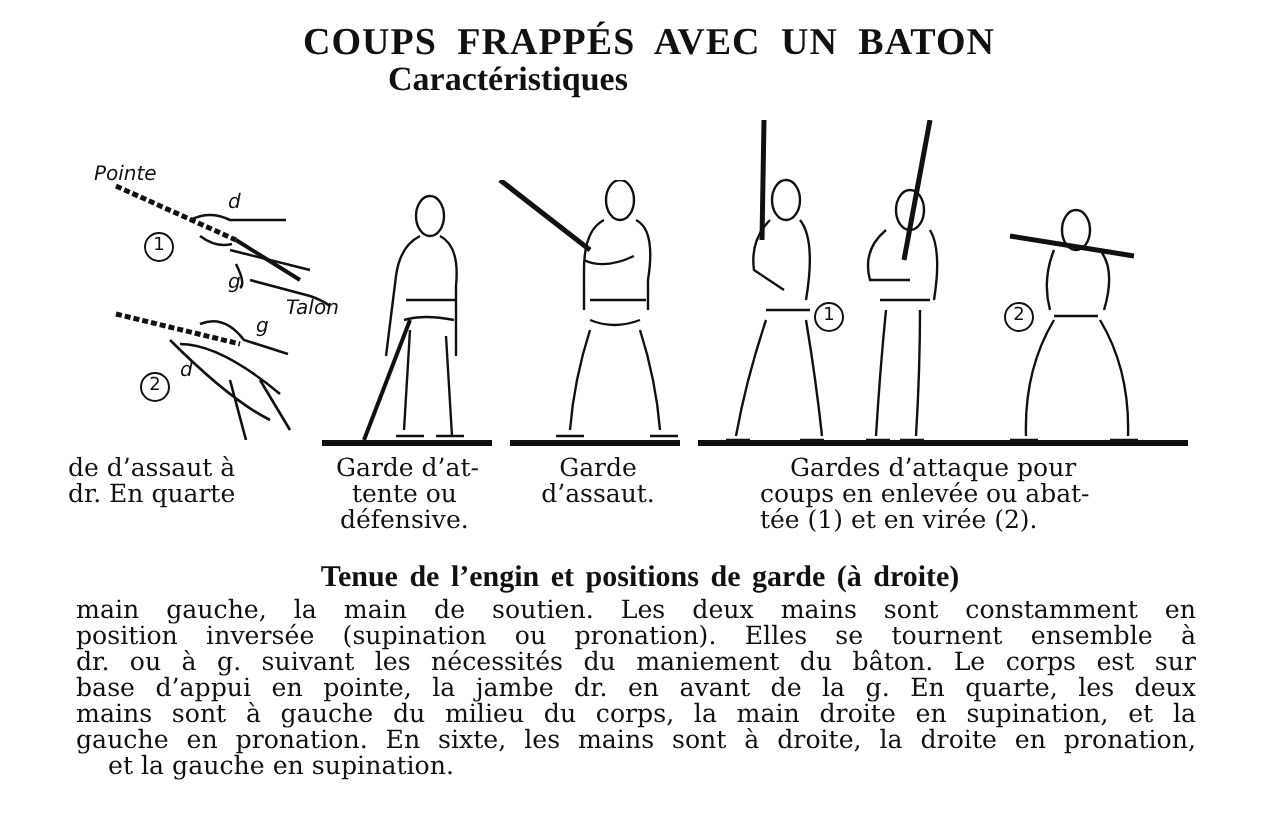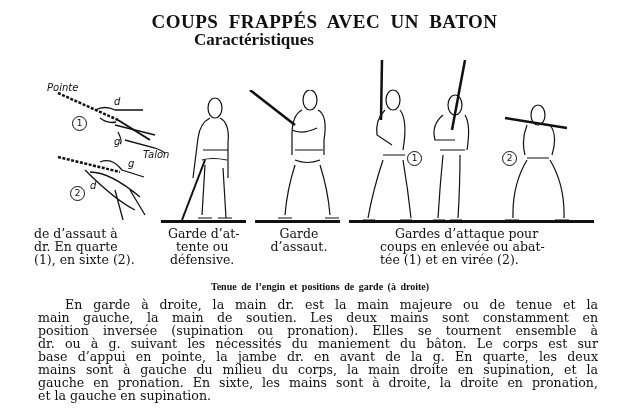--- a/index.html
+++ b/index.html
@@ -3,25 +3,25 @@
 <meta charset="utf-8">
 <style>
   html, body { margin:0; padding:0; background:#fff; }
   body { width:640px; height:414px; position:relative; overflow:hidden; font-family:"DejaVu Serif", serif; color:#111; }
   .title { position:absolute; left:0; width:561px; top:11px; text-align:center; font-family:"Liberation Serif", serif; font-weight:bold; font-size:19px; letter-spacing:0.5px; word-spacing:5px;padding-left:44px; }
   .subtitle { position:absolute; left:0; width:508px; top:30px; text-align:center; font-family:"Liberation Serif", serif; font-weight:bold; font-size:17px; }
   .fig { position:absolute; }
   .ground { position:absolute; height:3px; background:#111; top:220px; }
   .cap { position:absolute; font-size:12.5px; line-height:13px; text-align:justify; text-align-last:left; }
   .cap span { display:block; }
-  .section-title { position:absolute; left:0; width:640px; top:281px; text-align:center; font-family:"Liberation Serif", serif; font-weight:bold; font-size:10px; word-spacing:2px; }
+  .section-title { position:absolute; left:0; width:640px; top:281px; text-align:center; font-family:"Liberation Serif", serif; font-weight:bold; font-size:15px; word-spacing:2px; }
   .para { position:absolute; left:38px; top:298px; width:560px; font-size:12.6px; line-height:13px; }
   .para span { display:block; text-align:justify; text-align-last:justify; white-space:nowrap; }
   .para span.first { padding-left:27px; }
-  .para span.last { text-align-last:left; }
+  .para span.last { text-align-last:left;margin-left:16px; }
   .lbl { font-family:"DejaVu Sans", sans-serif; font-style:italic; font-size:10px; position:absolute; }
   .num { position:absolute; width:13px; height:13px; border:1.3px solid #111; border-radius:50%; font-family:"DejaVu Sans", sans-serif; font-size:9px; line-height:13px; text-align:center; }
 </style>
 </head>
 <body>
 
 <div class="title">COUPS FRAPPÉS AVEC UN BATON</div>
 <div class="subtitle">Caractéristiques</div>
 
 <div class="fig" style="left:0;top:60px;width:170px;height:160px;">
@@ -41,21 +41,20 @@
   <span class="lbl" style="left:114px;top:76px;">g</span>
   <span class="lbl" style="left:143px;top:89px;">Talon</span>
   <span class="lbl" style="left:128px;top:98px;">g</span>
   <span class="lbl" style="left:90px;top:120px;">d</span>
   <span class="num" style="left:72px;top:56px;">1</span>
   <span class="num" style="left:70px;top:126px;">2</span>
 </div>
 <div class="cap" style="left:34px;top:227px;width:118px;">
   <span>de d’assaut à</span>
   <span>dr. En quarte</span>
-  <span>(1), en sixte (2).</span>
 </div>
 
 <div class="fig" style="left:160px;top:90px;width:90px;height:132px;">
   <svg width="90" height="132" viewBox="0 0 90 132">
     <g stroke="#111" fill="none" stroke-width="1.2">
       <ellipse cx="55" cy="18" rx="7" ry="10"></ellipse>
       <path d="M50 28 q-10 5 -12 20 l-5 40 M60 28 q10 5 8 25 l0 35 M43 60 l25 0 M42 70 q10 -3 25 0 M45 75 l-3 50 M63 78 l3 50 M38 128 l14 0 M58 128 l14 0"></path>
       <line x1="45" y1="70" x2="22" y2="130" stroke-width="2"></line>
     </g>
   </svg>
@@ -105,21 +104,20 @@
 <div class="ground" style="left:349px;width:245px;"></div>
 <div class="cap" style="left:369px;top:227px;width:204px;margin-left:11px;">
   <span style="padding-left:15px;">Gardes d’attaque pour</span>
   <span>coups en enlevée ou abat-</span>
   <span>tée (1) et en virée (2).</span>
 </div>
 
 <div class="section-title">Tenue de l’engin et positions de garde (à droite)</div>
 
 <div class="para">
-  <span class="first">En garde à droite, la main dr. est la main majeure ou de tenue et la</span>
   <span>main gauche, la main de soutien. Les deux mains sont constamment en</span>
   <span>position inversée (supination ou pronation). Elles se tournent ensemble à</span>
   <span>dr. ou à g. suivant les nécessités du maniement du bâton. Le corps est sur</span>
   <span>base d’appui en pointe, la jambe dr. en avant de la g. En quarte, les deux</span>
   <span>mains sont à gauche du milieu du corps, la main droite en supination, et la</span>
   <span>gauche en pronation. En sixte, les mains sont à droite, la droite en pronation,</span>
   <span class="last">et la gauche en supination.</span>
 </div>
 
 </body></html>

